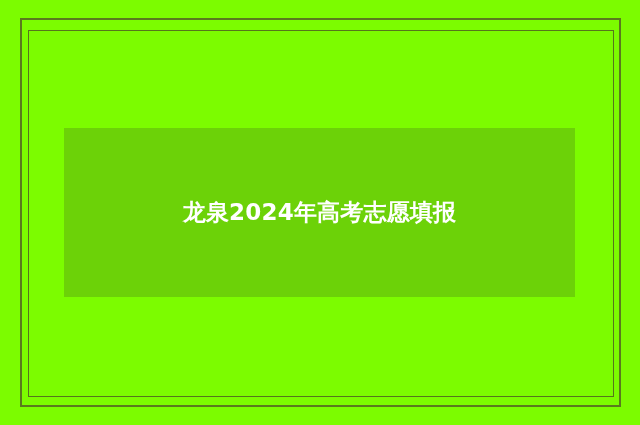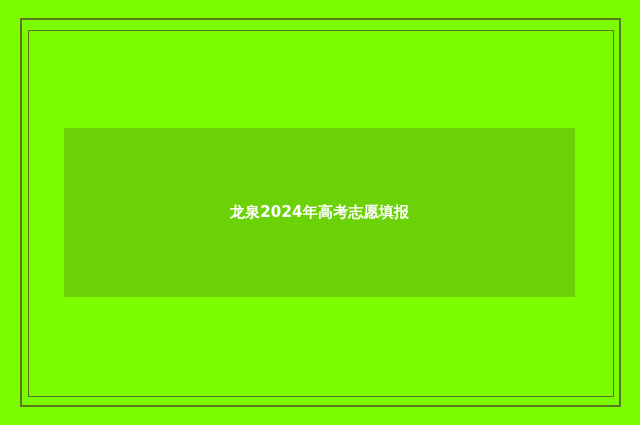--- a/index.html
+++ b/index.html
@@ -63,21 +63,21 @@
     align-items: center;
     justify-content: center;
     box-sizing: border-box;
   }
 
   #headline {
     width: 100%;
     text-align: center;
     color: #FFFFFF;
     font-weight: bold;
-    font-size: 15px;
+    font-size: 23px;
     line-height: 41px;
     letter-spacing: 0.2px;
     white-space: nowrap;
   }
 
   .headline-line {
     display: block;
   }
 </style>
 </head>

